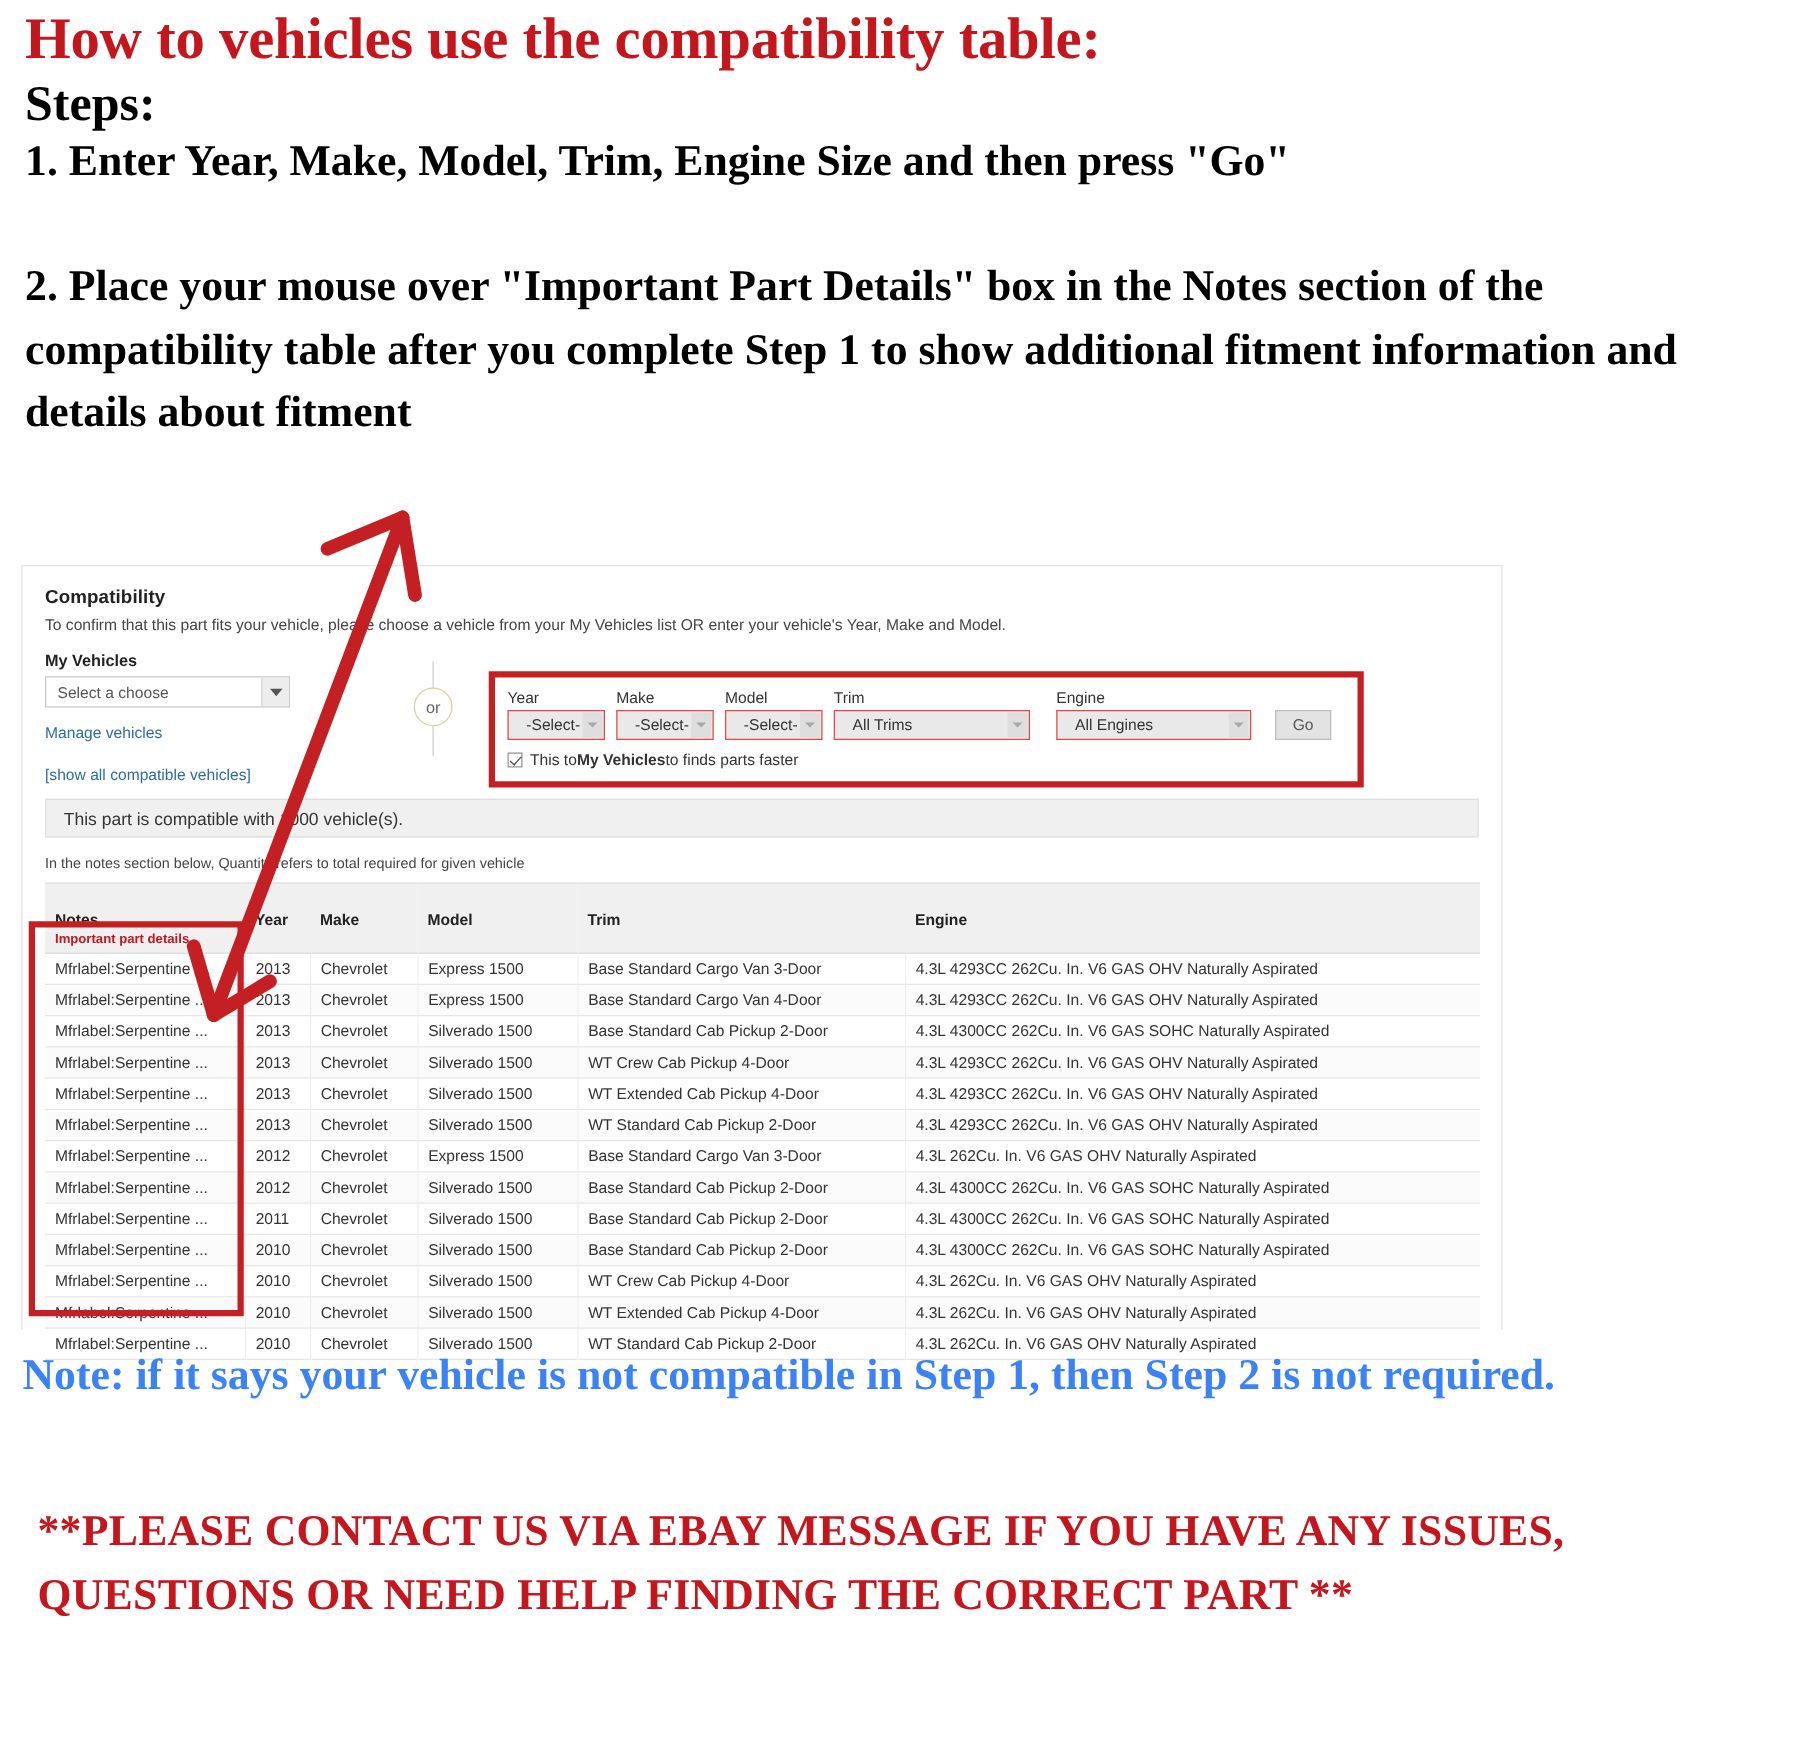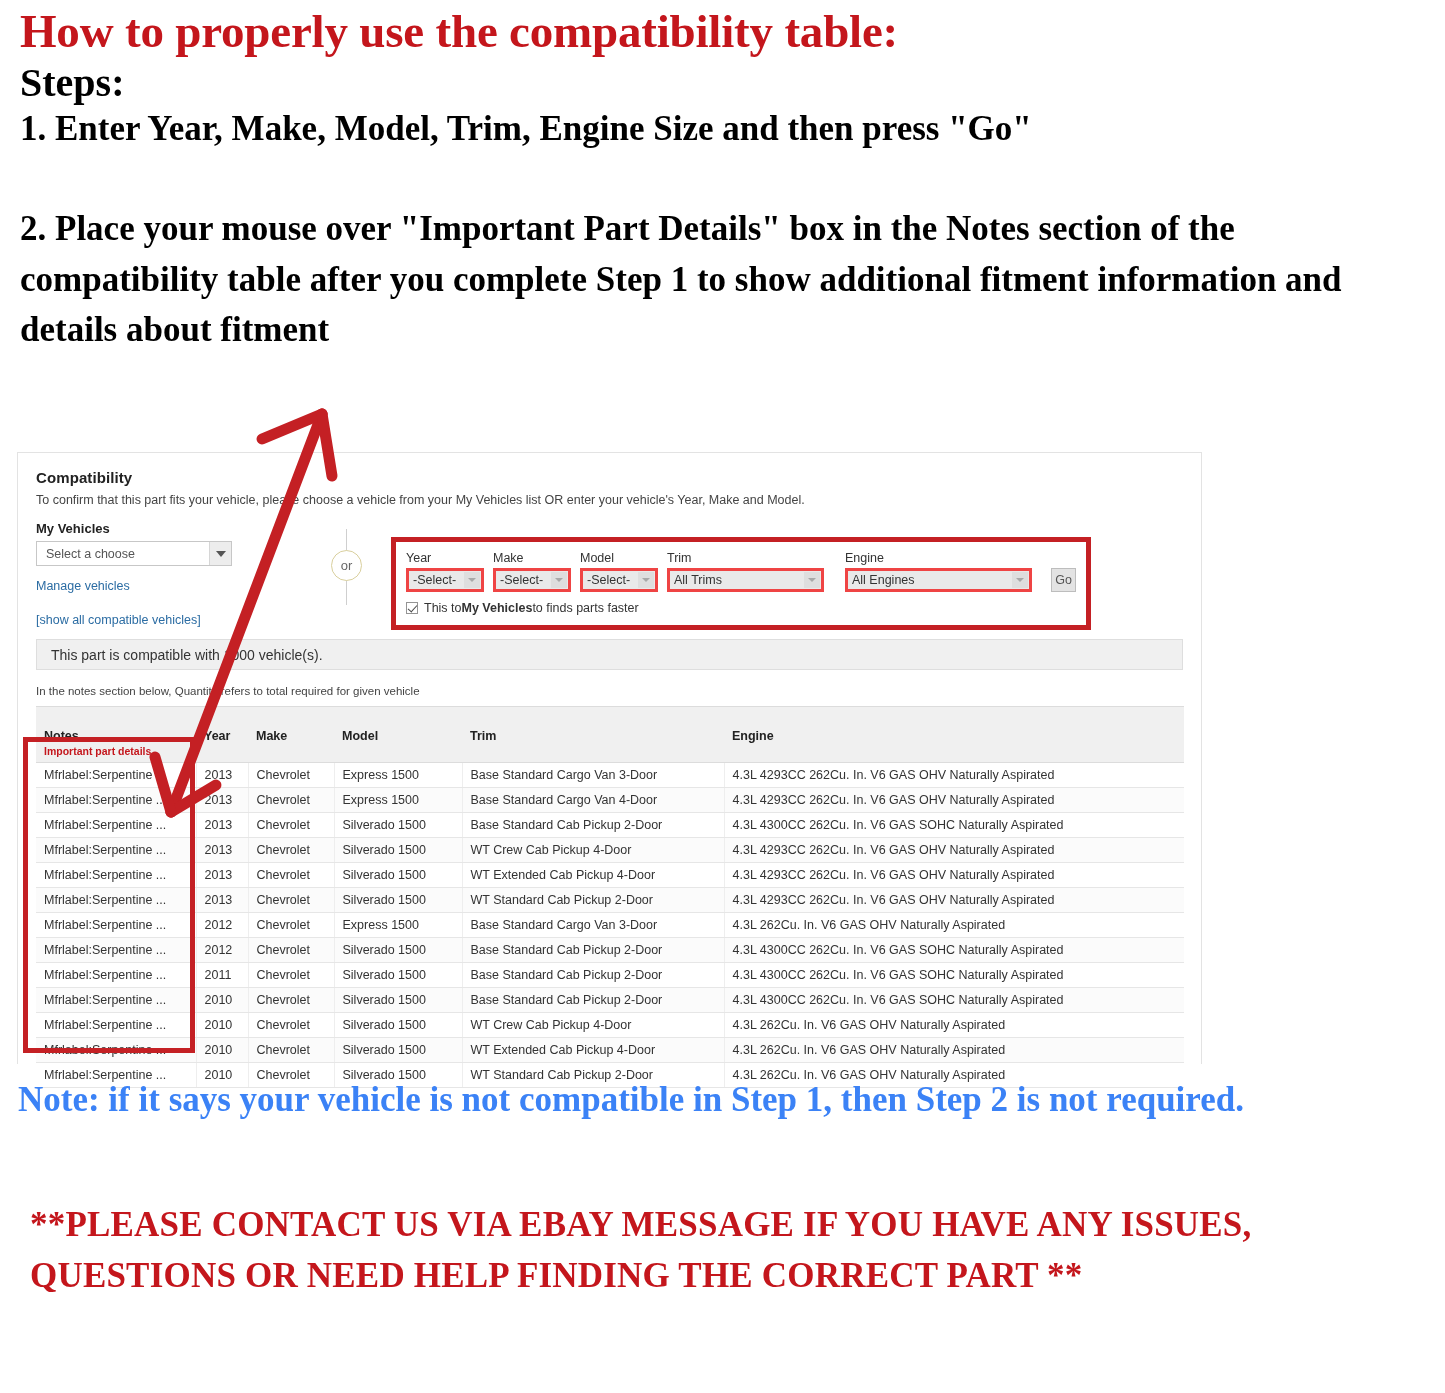--- a/index.html
+++ b/index.html
@@ -175,47 +175,47 @@
     gap: 9px;
   }
   .field { display: flex; flex-direction: column; }
   .field-label {
     font-size: 12.5px;
     color: #333333;
     margin-bottom: 3px;
   }
   .sel {
     height: 24px;
-    border: 3px solid #ef4444;
+    border: 1px solid #ef4444;
     background: #e9e9e9;
     display: flex;
     align-items: center;
     position: relative;
     font-size: 12.5px;
     color: #333333;
-    padding-left: 4px;
+    padding-left: 14px;
   }
   .sel .arw {
     position: absolute;
     right: 1px; top: 1px; bottom: 1px;
     width: 16px;
     background: #dedede;
     display: flex; align-items: center; justify-content: center;
   }
   .arw-glyph {
     width: 0; height: 0;
     border-left: 4px solid transparent;
     border-right: 4px solid transparent;
     border-top: 4px solid #a8a8a8;
   }
   .sel-year   { width: 78px; }
   .sel-make   { width: 78px; }
   .sel-model  { width: 78px; }
   .sel-trim   { width: 157px; }
-  .sel-engine { width: 187px; }
+  .sel-engine { width: 156px; }
   .go-btn {
     width: 45px; height: 24px;
     background: #e3e3e3;
     border: 1px solid #bdbdbd;
     color: #555555;
     font-size: 12.5px;
     display: flex; align-items: center; justify-content: center;
     margin-left: 10px;
     cursor: pointer;
   }
@@ -353,21 +353,21 @@
     font-size: 35px;
     line-height: 1.45;
     color: #c4161c;
     letter-spacing: 0.2px;
   }
 </style>
 </head>
 <body>
 
 <div class="instructions">
-  <div class="headline">How to properly use the compatibility table:</div>
+  <div class="headline">How to vehicles use the compatibility table:</div>
   <div class="steps-label">Steps:</div>
   <div class="step-line">1. Enter Year, Make, Model, Trim, Engine Size and then press "Go"</div>
   <div class="step-block">2. Place your mouse over "Important Part Details" box in the Notes section of the compatibility table after you complete Step 1 to show additional fitment information and details about fitment</div>
 </div>
 
 <div class="compat-wrap">
   <div class="compat-card">
 
     <div class="compat-title">Compatibility</div>
     <div class="compat-sub">To confirm that this part fits your vehicle, please choose a vehicle from your My Vehicles list OR enter your vehicle's Year, Make and Model.</div>

